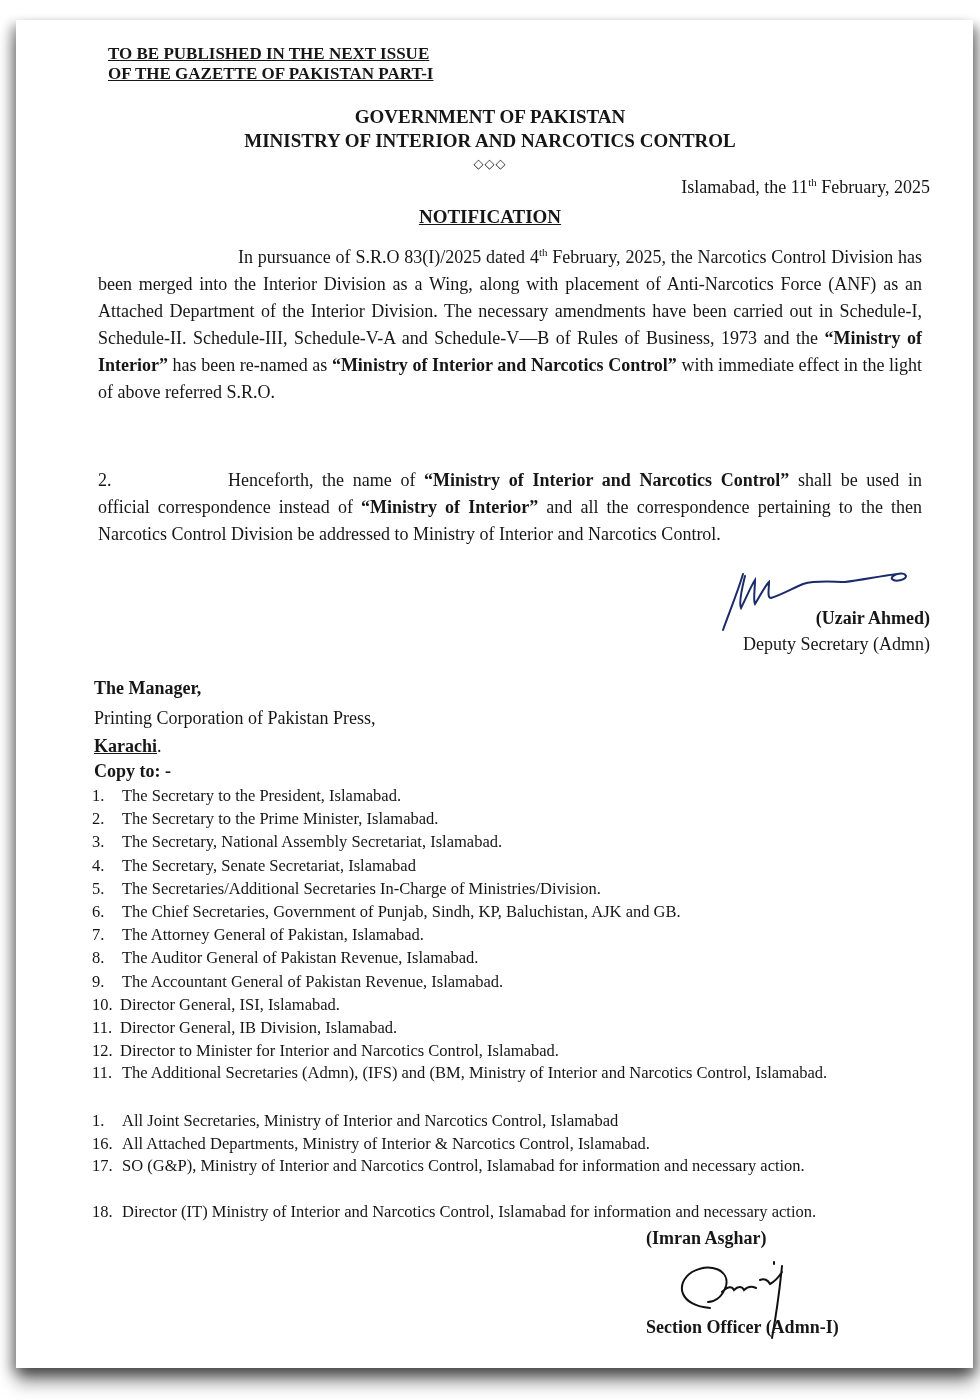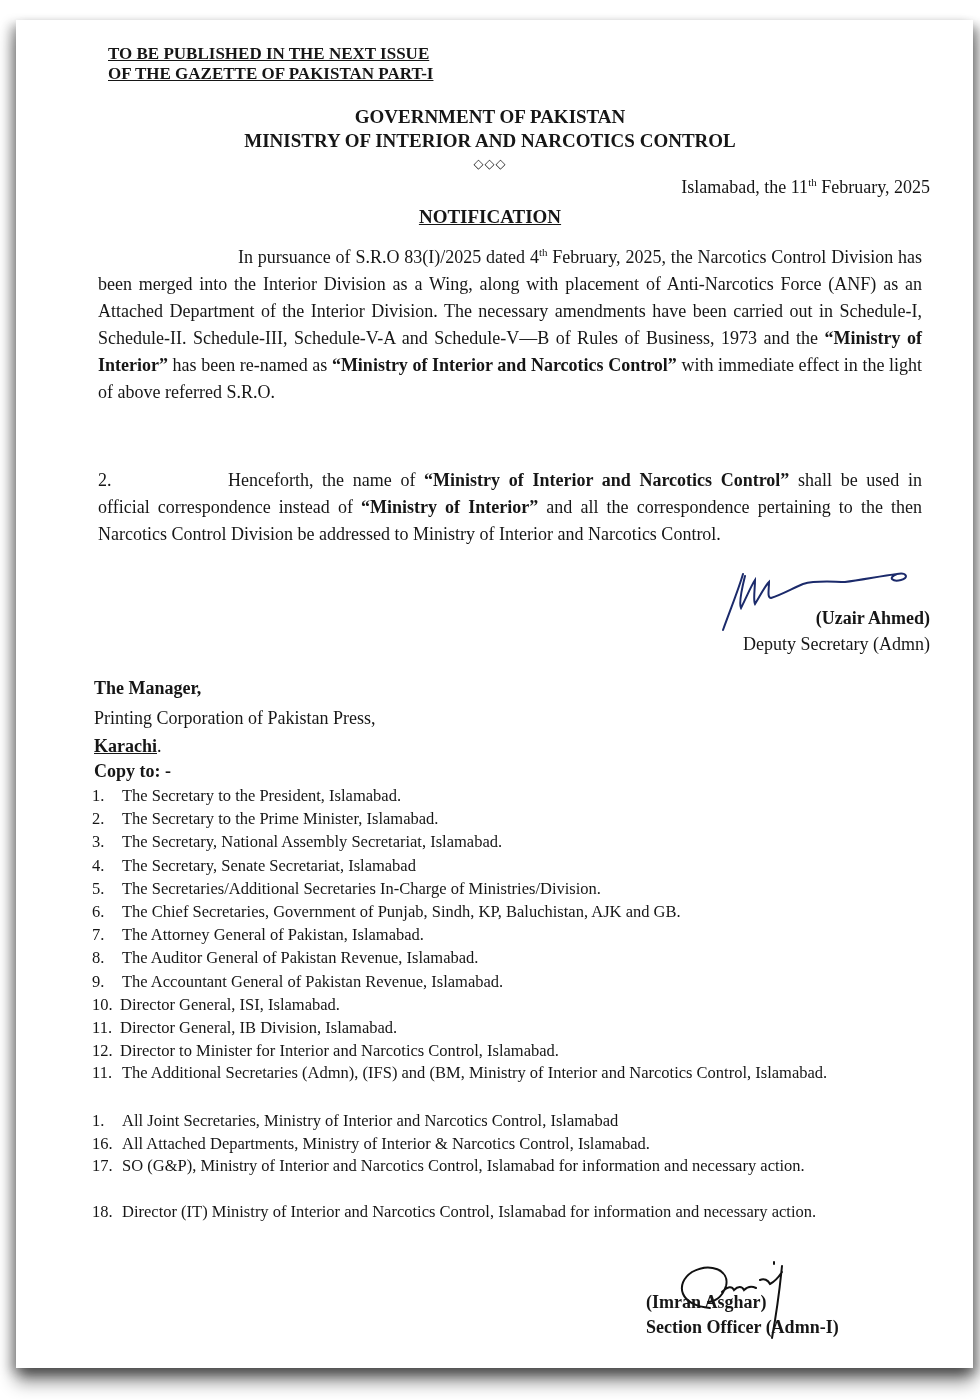--- a/index.html
+++ b/index.html
@@ -29,21 +29,21 @@
   .karachi { left:78px; top:716px; font-size:18px; font-weight:bold; }
   .karachi u { }
   .copyto { left:78px; top:741px; font-size:18px; font-weight:bold; }
   .cc-list { position:absolute; left:76px; top:764px; width:830px; margin:0; padding:0; list-style:none; font-size:16.5px; }
   .cc-item { display:flex; line-height:24px; height:23.2px; }
   .cc-item.two { height:46.4px; line-height:22px; }
   .cc-num { width:30px; flex:none; }
   .cc-num.wide { width:28px; }
   .cc-text { flex:1; text-align:justify; }
   .sig2 { position:absolute; left:654px; top:1236px; }
-  .sig-name2 { left:630px; top:1272px; font-size:18px; font-weight:bold; }
+  .sig-name2 { left:630px; top:1208px; font-size:18px; font-weight:bold; }
   .sig-title2 { left:630px; top:1297px; font-size:18px; font-weight:bold; }
 </style>
 </head>
 <body>
 
 <div class="paper">
 
   <div class="abs gazette">
     <div>TO BE PUBLISHED IN THE NEXT ISSUE</div>
     <div>OF THE GAZETTE OF PAKISTAN PART-I</div>

